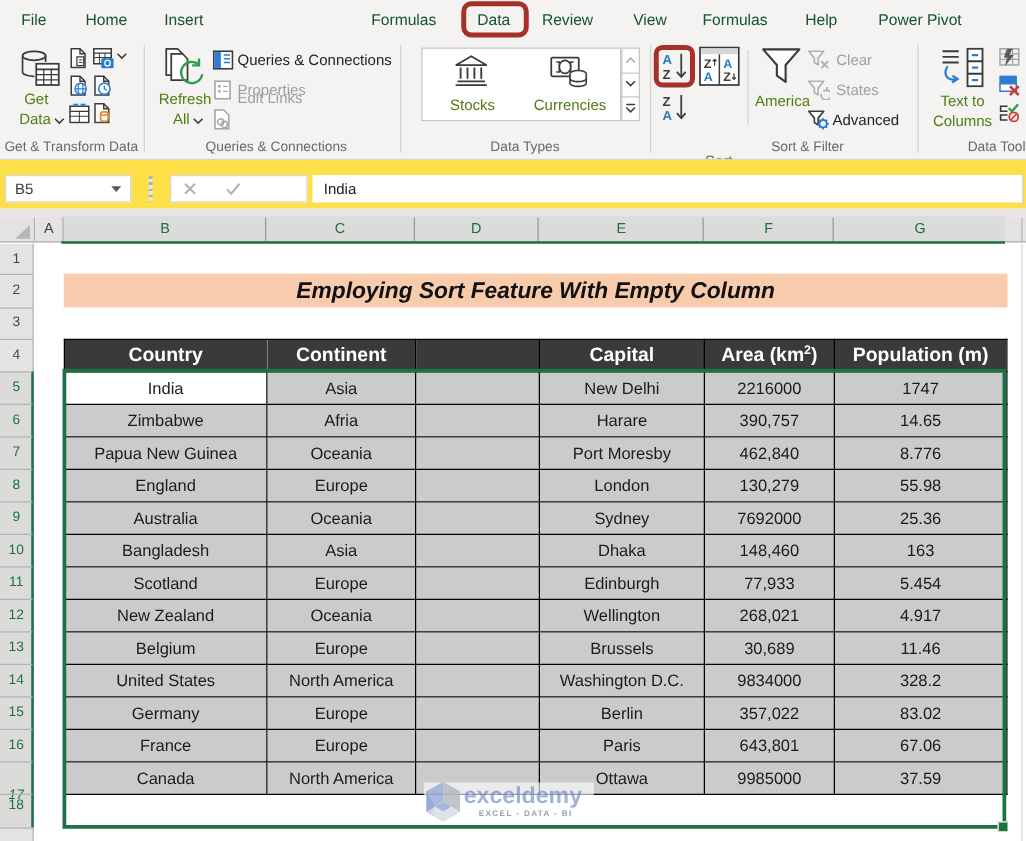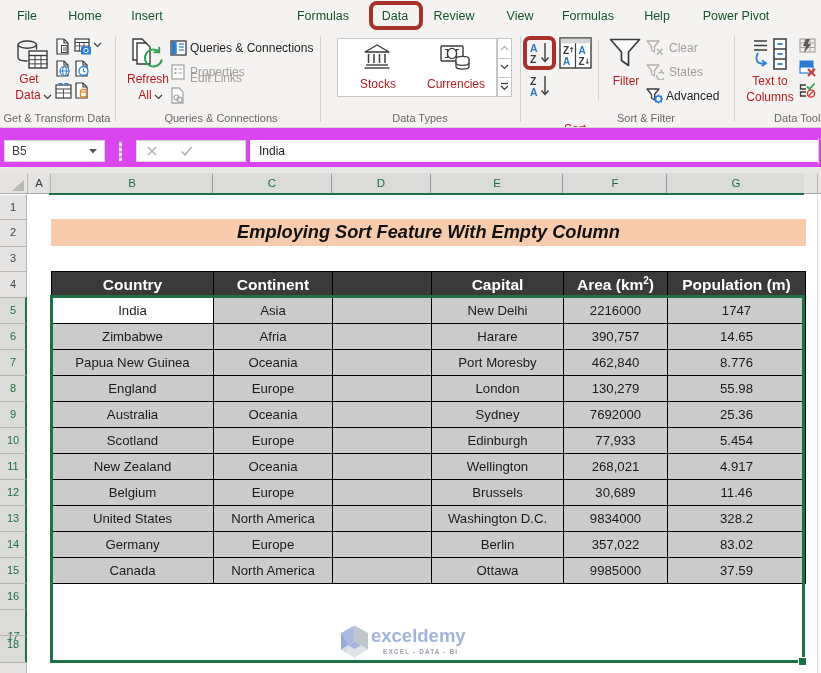--- a/index.html
+++ b/index.html
@@ -8,28 +8,28 @@
   #app { position:relative; width:821px; height:673px; background:#f4f3f2; }
   .abs { position:absolute; }
   
   #tabbar { position:absolute; left:0; top:0; width:821px; height:33px; background:#f4f3f2; }
   .tab { position:absolute; top:0; height:33px; line-height:33px; font-size:12.5px; color:#14532d; text-align:right; transform:translateX(-50%); white-space:nowrap; }
   #databox { position:absolute; left:369px; top:1px; width:54px; height:29px; border:4px solid #a53129; border-radius:8px; }
   
   #ribbon { position:absolute; left:0; top:33px; width:821px; height:95px; background:#f4f3f2; border-bottom:1px solid #d8d6d4; }
   .gsep { position:absolute; top:3px; width:1px; height:86px; background:#d5d3d1; }
   .glabel { position:absolute; top:78px; height:14px; line-height:14px; font-size:11px; color:#6a6866; text-align:center; transform:translateX(-50%); white-space:nowrap; }
-  .btxt { position:absolute; font-size:12px; color:#b91c1c; transform:translateX(-50%); white-space:nowrap; line-height:15px; }
+  .btxt { position:absolute; font-size:12px; color:#4d7c0f; transform:translateX(-50%); white-space:nowrap; line-height:15px; }
   .mtxt { position:absolute; font-size:12px; color:#252423; white-space:nowrap; line-height:16px; }
   .gray { color:#a19f9d; }
   #azbox { position:absolute; left:523px; top:3px; width:33px; height:34px; border:4px solid #a53129; border-radius:7px; }
   #ribbon { overflow:hidden; }
   .icon { position:absolute; }
   
-  #fbar { position:absolute; left:0; top:128px; width:821px; height:39px; background:#d946ef;text-decoration:underline; }
+  #fbar { position:absolute; left:0; top:128px; width:821px; height:39px; background:#fde047;text-decoration:underline; }
   .wbox { position:absolute; background:#fff; }
   
   #sheet { position:absolute; left:0; top:167px; width:821px; height:506px; background:#fff; }
   .colhdr { position:absolute; top:6px; height:20px; line-height:20px; font-size:11.5px; text-align:center; transform:translateX(-50%); }
   .rowhdr { position:absolute; left:0; width:26px; text-align:center; font-size:11px; color:#454545; }
   .rowhdr.grn { height:26px; line-height:26px; color:#1e7145; }
   .rhline { position:absolute; left:0; width:26px; height:1px; background:#b6b4b2; }
   
   #tbl { position:absolute; left:51px; top:104px; border-collapse:collapse; }
   #tbl td { border:1px solid #000; background:#cbcbcb; font-size:13.2px; color:#1b1b1b; text-align:center; padding:0; height:26px; overflow:hidden; }
@@ -221,21 +221,21 @@
       <text x="19.5" y="17" font-family="Liberation Sans" font-size="10" font-weight="bold" fill="#2779bf">A</text>
       <text x="19.5" y="28" font-family="Liberation Sans" font-size="10" font-weight="bold" fill="#3b3b3b">Z</text>
       <path d="M12.7 15.5 L12.7 10.5 M11.2 12 L12.7 10.5 L14.2 12" fill="none" stroke="#3b3b3b" stroke-width="1"></path>
       <path d="M28.2 21.5 L28.2 26.5 M26.7 25 L28.2 26.5 L29.7 25" fill="none" stroke="#3b3b3b" stroke-width="1"></path>
     </svg>
     <div class="btxt" style="left:575px; top:41px;margin-top:48px;">Sort</div>
     <div class="gsep" style="left:598px; top:7px; height:60px;"></div>
     <svg class="icon" style="left:609px; top:5px;" width="32" height="30" viewBox="0 0 32 30">
       <path d="M1.5 1.5 H30.5 L19.5 14 V27.5 L12.5 22.5 V14 Z" fill="#fdfdfd" stroke="#3b3b3b" stroke-width="1.7" stroke-linejoin="round"></path>
     </svg>
-    <div class="btxt" style="left:626px; top:41px;">Filter</div>
+    <div class="btxt" style="left:626px; top:41px;">America</div>
     <svg class="icon" style="left:646px; top:7px;" width="18" height="16" viewBox="0 0 18 16">
       <path d="M1 1 H13 L8.5 6.5 V12 L5.5 10 V6.5 Z" fill="#f6f5f4" stroke="#b3b1af" stroke-width="1.3" stroke-linejoin="round"></path>
       <path d="M11 9 L16.5 14.5 M16.5 9 L11 14.5" stroke="#b3b1af" stroke-width="1.5"></path>
     </svg>
     <div class="mtxt gray" style="left:669px; top:7px;">Clear</div>
     <svg class="icon" style="left:646px; top:31px;" width="18" height="16" viewBox="0 0 18 16">
       <path d="M1 1 H13 L8.5 6.5 V12 L5.5 10 V6.5 Z" fill="#f6f5f4" stroke="#b3b1af" stroke-width="1.3" stroke-linejoin="round"></path>
       <path d="M15.5 8 a4 4 0 1 1 -4.5 3" fill="none" stroke="#b3b1af" stroke-width="1.4"></path>
       <path d="M15.5 5.5 V8.5 H12.5" fill="none" stroke="#b3b1af" stroke-width="1.4"></path>
     </svg>
@@ -430,20 +430,28 @@
           </tr>
       <tr>
             <td>Australia</td>
             <td>Oceania</td>
             <td></td>
             <td>Sydney</td>
             <td>7692000</td>
             <td>25.36</td>
           </tr>
       <tr>
+            <td>Bangladesh</td>
+            <td>Asia</td>
+            <td></td>
+            <td>Dhaka</td>
+            <td>148,460</td>
+            <td>163</td>
+          </tr>
+      <tr>
             <td>Scotland</td>
             <td>Europe</td>
             <td></td>
             <td>Edinburgh</td>
             <td>77,933</td>
             <td>5.454</td>
           </tr>
       <tr>
             <td>New Zealand</td>
             <td>Oceania</td>
@@ -468,20 +476,28 @@
             <td>9834000</td>
             <td>328.2</td>
           </tr>
       <tr>
             <td>Germany</td>
             <td>Europe</td>
             <td></td>
             <td>Berlin</td>
             <td>357,022</td>
             <td>83.02</td>
+          </tr>
+      <tr>
+            <td>France</td>
+            <td>Europe</td>
+            <td></td>
+            <td>Paris</td>
+            <td>643,801</td>
+            <td>67.06</td>
           </tr>
       <tr>
             <td>Canada</td>
             <td>North America</td>
             <td></td>
             <td>Ottawa</td>
             <td>9985000</td>
             <td>37.59</td>
           </tr>
     </tbody>

